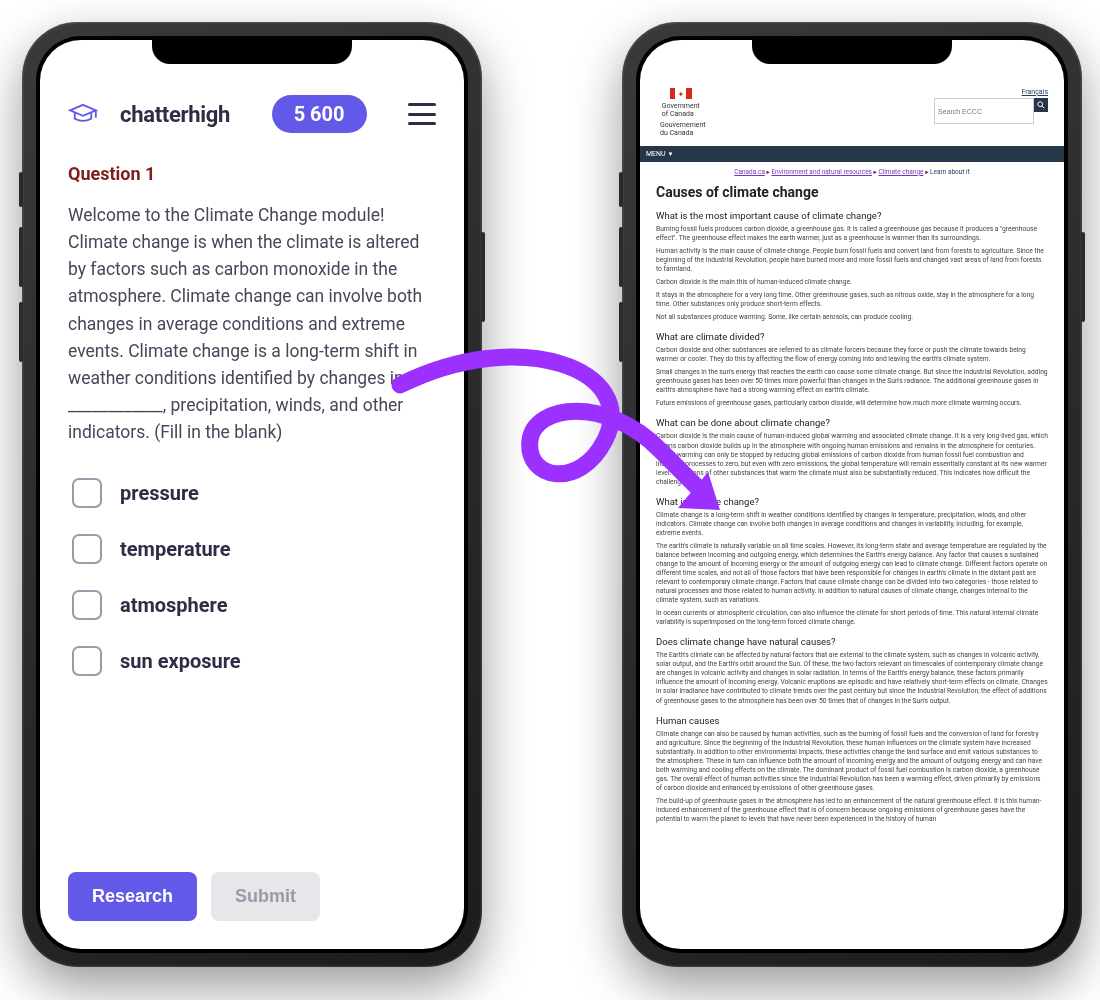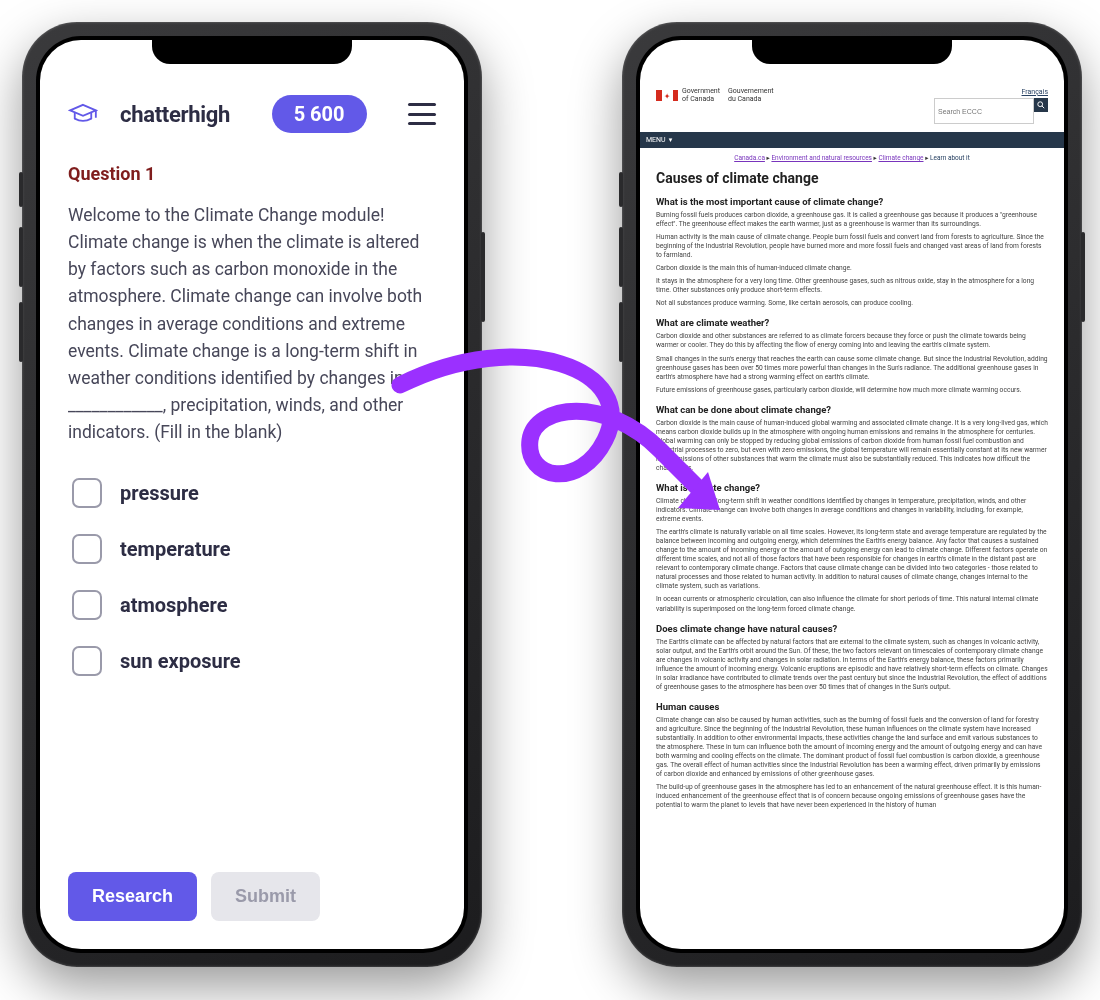--- a/index.html
+++ b/index.html
@@ -93,34 +93,34 @@
 
   
   .gov {
     padding:48px 16px 0 16px;
     font-size:6.7px;
     color:#333;
     height:100%;
     overflow:hidden;
   }
   .gov-top { display:flex; justify-content:space-between; align-items:flex-start; margin-bottom:8px; }
-  .gov-logo-block { display:flex; align-items:center; gap:4px; }
+  .gov-logo-block { display:flex; align-items:center; gap:4px;flex-direction:column; }
   .flag { width:22px; height:11px; background:linear-gradient(to right,#d52b1e 0 25%,#fff 25% 75%,#d52b1e 75%); position:relative; }
   .flag::after { content:"✦"; color:#d52b1e; position:absolute; left:50%; top:50%; transform:translate(-50%,-50%); font-size:8px; }
   .gov-name { font-size:7px; line-height:1.1; }
   .lang-link { font-size:7px; color:#284162; text-decoration:underline; text-align:right; margin-bottom:2px; }
   .search-wrap { display:flex; }
   .search-input { width:100px; height:26px; font-size:7px; border:1px solid #ccc; padding:0 3px; }
   .search-btn { width:14px; height:14px; background:#26374a; display:flex; align-items:center; justify-content:center; }
   .menubar { background:#26374a; color:#fff; font-size:7px; padding:4px 6px; margin:4px -16px 6px -16px; display:flex; align-items:flex-end; gap:3px; }
   .crumbs { font-size:6.5px; color:#284162; margin-bottom:8px;text-align:center; }
   .crumbs span.sep { color:#333; }
   .crumbs a { color:#7834bc; text-decoration:underline; }
   .gov h1 { font-size:14px; font-weight:700; margin:6px 0 10px; color:#222; }
-  .gov h2 { font-size:9.5px; font-weight:700; margin:9px 0 4px; color:#222; }
+  .gov h2 { font-size:9.5px; font-weight:400; margin:9px 0 4px; color:#222; }
   .gov p { font-size:6.7px; line-height:1.35; margin-bottom:4px; color:#444; }
 
   
   .arrow-svg {
     position:absolute;
     left:380px;
     top:340px;
     width:360px;
     height:240px;
     z-index:50;
@@ -233,21 +233,21 @@
           <span>Learn about it</span>
         </div>
         <h1>Causes of climate change</h1>
         <div id="sections">
             <h2>What is the most important cause of climate change?</h2>
             <p>Burning fossil fuels produces carbon dioxide, a greenhouse gas. It is called a greenhouse gas because it produces a "greenhouse effect". The greenhouse effect makes the earth warmer, just as a greenhouse is warmer than its surroundings.</p>
             <p>Human activity is the main cause of climate change. People burn fossil fuels and convert land from forests to agriculture. Since the beginning of the Industrial Revolution, people have burned more and more fossil fuels and changed vast areas of land from forests to farmland.</p>
             <p>Carbon dioxide is the main this of human-induced climate change.</p>
             <p>It stays in the atmosphere for a very long time. Other greenhouse gases, such as nitrous oxide, stay in the atmosphere for a long time. Other substances only produce short-term effects.</p>
             <p>Not all substances produce warming. Some, like certain aerosols, can produce cooling.</p>
-            <h2>What are climate weather?</h2>
+            <h2>What are climate divided?</h2>
             <p>Carbon dioxide and other substances are referred to as climate forcers because they force or push the climate towards being warmer or cooler. They do this by affecting the flow of energy coming into and leaving the earth's climate system.</p>
             <p>Small changes in the sun's energy that reaches the earth can cause some climate change. But since the Industrial Revolution, adding greenhouse gases has been over 50 times more powerful than changes in the Sun's radiance. The additional greenhouse gases in earth's atmosphere have had a strong warming effect on earth's climate.</p>
             <p>Future emissions of greenhouse gases, particularly carbon dioxide, will determine how much more climate warming occurs.</p>
             <h2>What can be done about climate change?</h2>
             <p>Carbon dioxide is the main cause of human-induced global warming and associated climate change. It is a very long-lived gas, which means carbon dioxide builds up in the atmosphere with ongoing human emissions and remains in the atmosphere for centuries. Global warming can only be stopped by reducing global emissions of carbon dioxide from human fossil fuel combustion and industrial processes to zero, but even with zero emissions, the global temperature will remain essentially constant at its new warmer level. Emissions of other substances that warm the climate must also be substantially reduced. This indicates how difficult the challenge is.</p>
             <h2>What is climate change?</h2>
             <p>Climate change is a long-term shift in weather conditions identified by changes in temperature, precipitation, winds, and other indicators. Climate change can involve both changes in average conditions and changes in variability, including, for example, extreme events.</p>
             <p>The earth's climate is naturally variable on all time scales. However, its long-term state and average temperature are regulated by the balance between incoming and outgoing energy, which determines the Earth's energy balance. Any factor that causes a sustained change to the amount of incoming energy or the amount of outgoing energy can lead to climate change. Different factors operate on different time scales, and not all of those factors that have been responsible for changes in earth's climate in the distant past are relevant to contemporary climate change. Factors that cause climate change can be divided into two categories - those related to natural processes and those related to human activity. In addition to natural causes of climate change, changes internal to the climate system, such as variations.</p>
             <p>In ocean currents or atmospheric circulation, can also influence the climate for short periods of time. This natural internal climate variability is superimposed on the long-term forced climate change.</p>
             <h2>Does climate change have natural causes?</h2>

